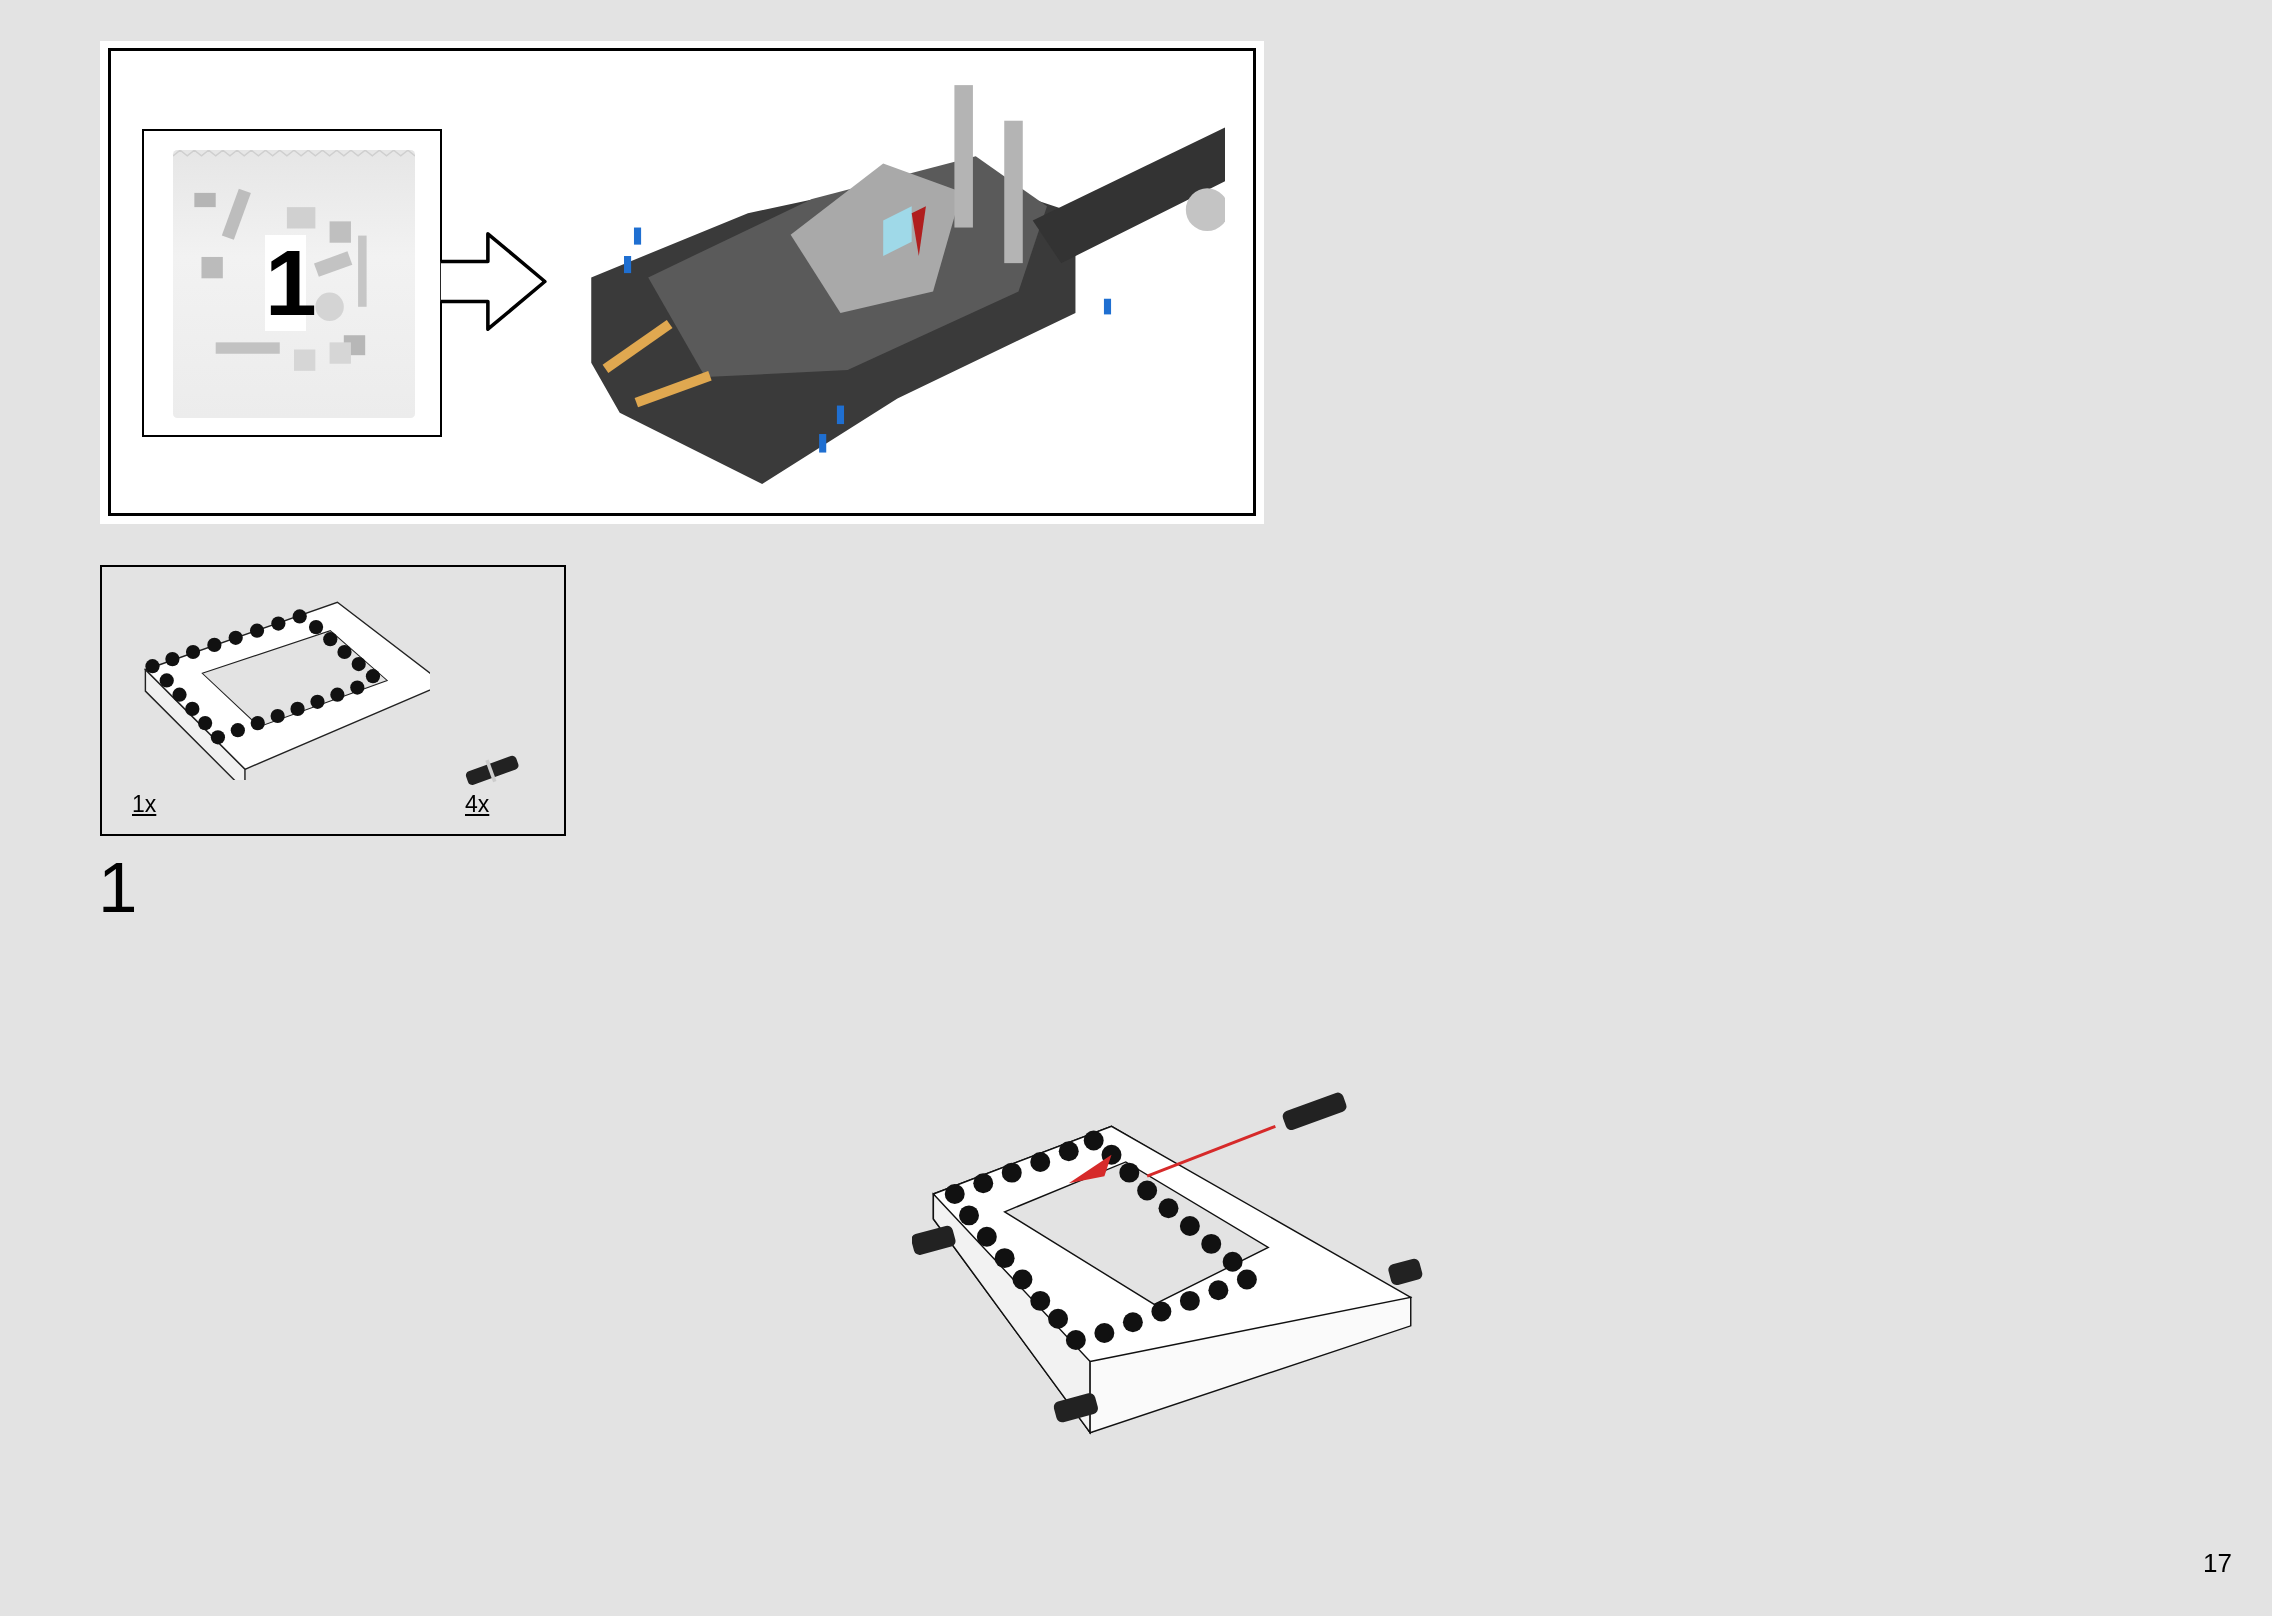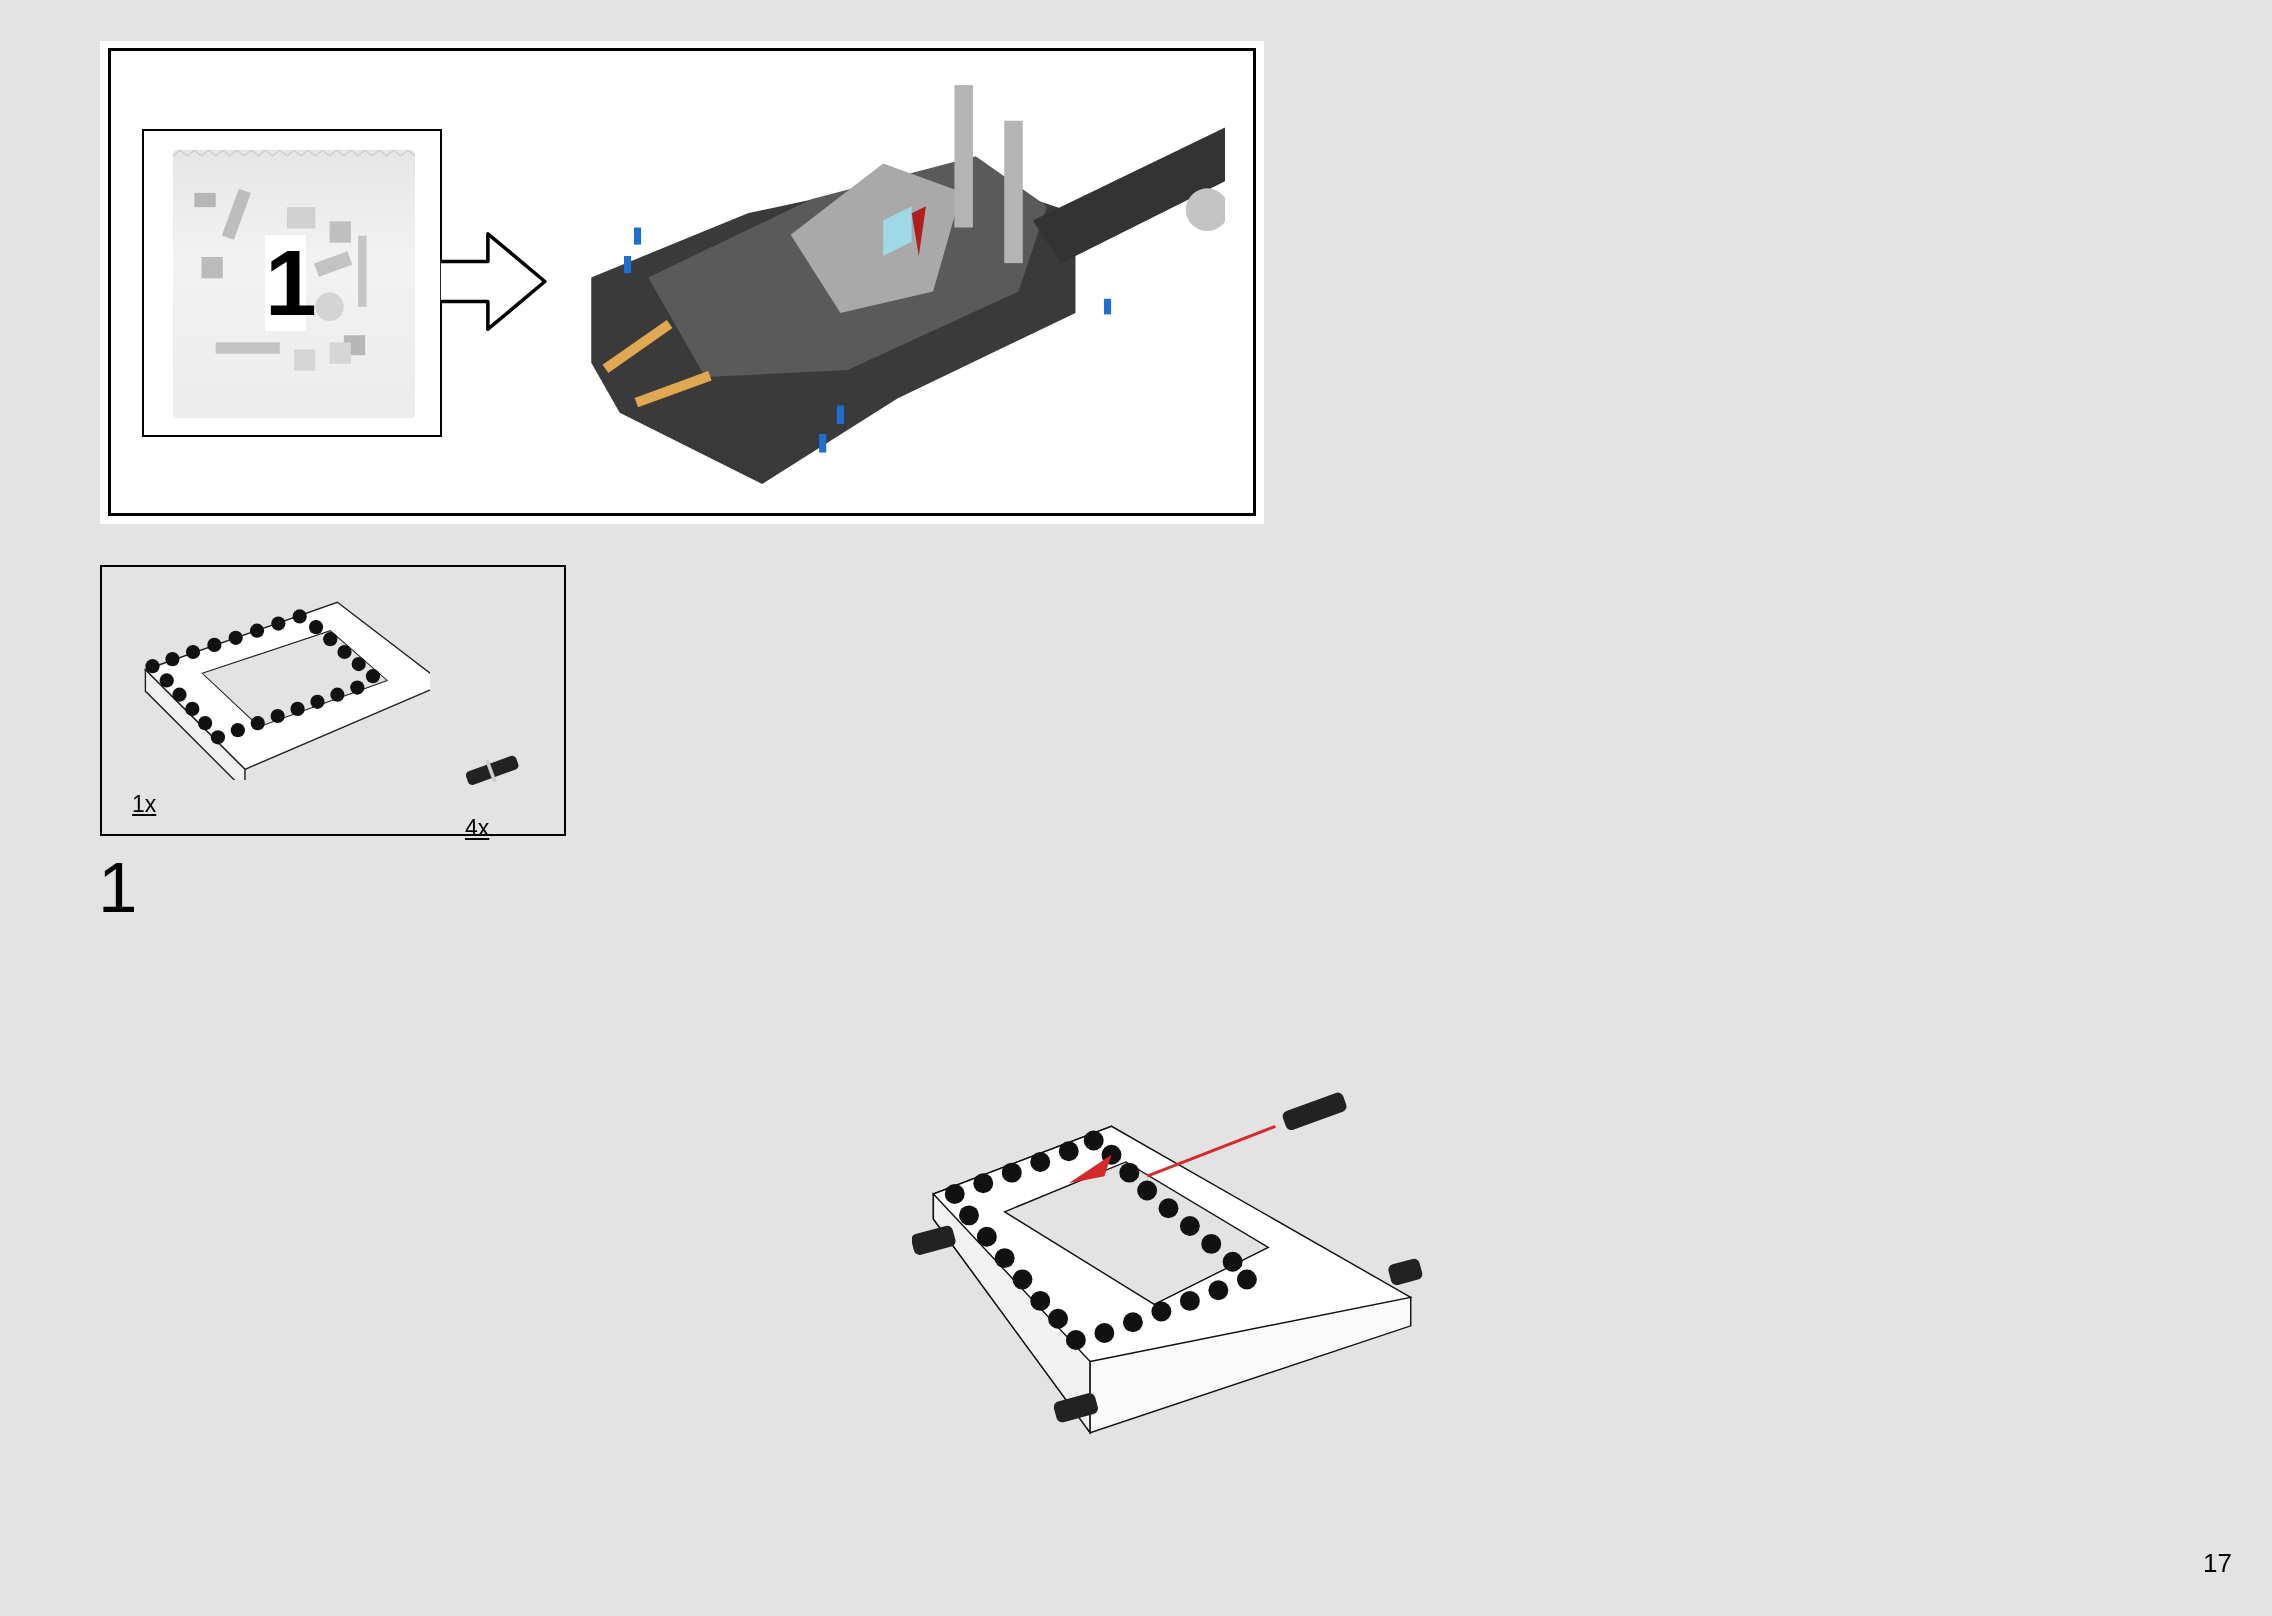--- a/index.html
+++ b/index.html
@@ -109,21 +109,21 @@
       </g>
     </svg>
   </div>
   <div class="abs" style="left:360px;top:182px;">
     <svg width="64" height="43" viewBox="0 0 90 60">
       <rect x="5" y="20" width="75" height="20" rx="6" fill="#222" transform="rotate(-20 42 30)"></rect>
       <rect x="38" y="14" width="5" height="32" fill="#ccc" transform="rotate(-20 42 30)"></rect>
     </svg>
   </div>
   <div class="abs qty" style="left:30px;top:224px;">1x</div>
-  <div class="abs qty" style="left:363px;top:224px;margin-top:24px;">4x</div>
+  <div class="abs qty" style="left:363px;top:224px;">4x</div>
 </div>
 
 <div class="abs" id="step-number">1</div>
 
 <div class="abs" style="left:912px;top:1062px;">
   <svg width="513" height="378" viewBox="0 0 720 530">
     <polygon points="30,185 280,90 400,160 400,190 420,340 250,520 30,220" fill="#fff" stroke="#111" stroke-width="2"></polygon>
     <polygon points="30,185 280,90 700,330 250,520" fill="#fff" stroke="#111" stroke-width="2"></polygon>
     <polygon points="30,185 250,420 250,520 30,220" fill="#f2f2f2" stroke="#111" stroke-width="2"></polygon>
     <polygon points="250,420 700,330 700,370 250,520" fill="#fafafa" stroke="#111" stroke-width="2"></polygon>

